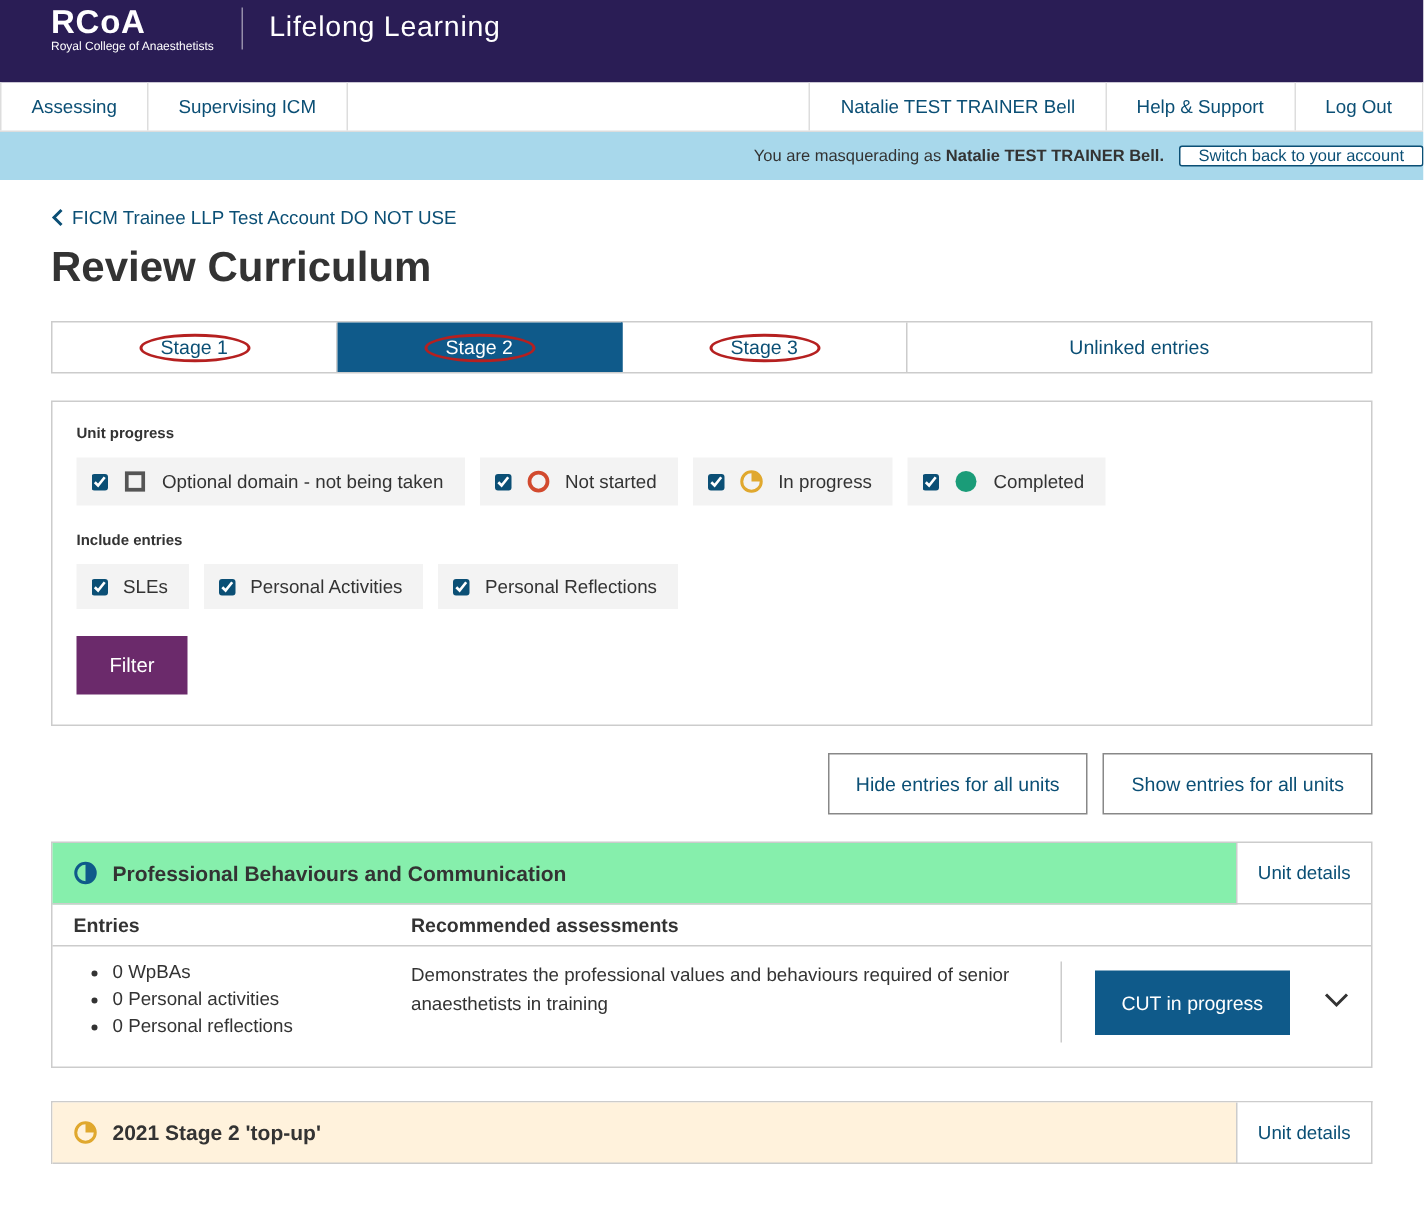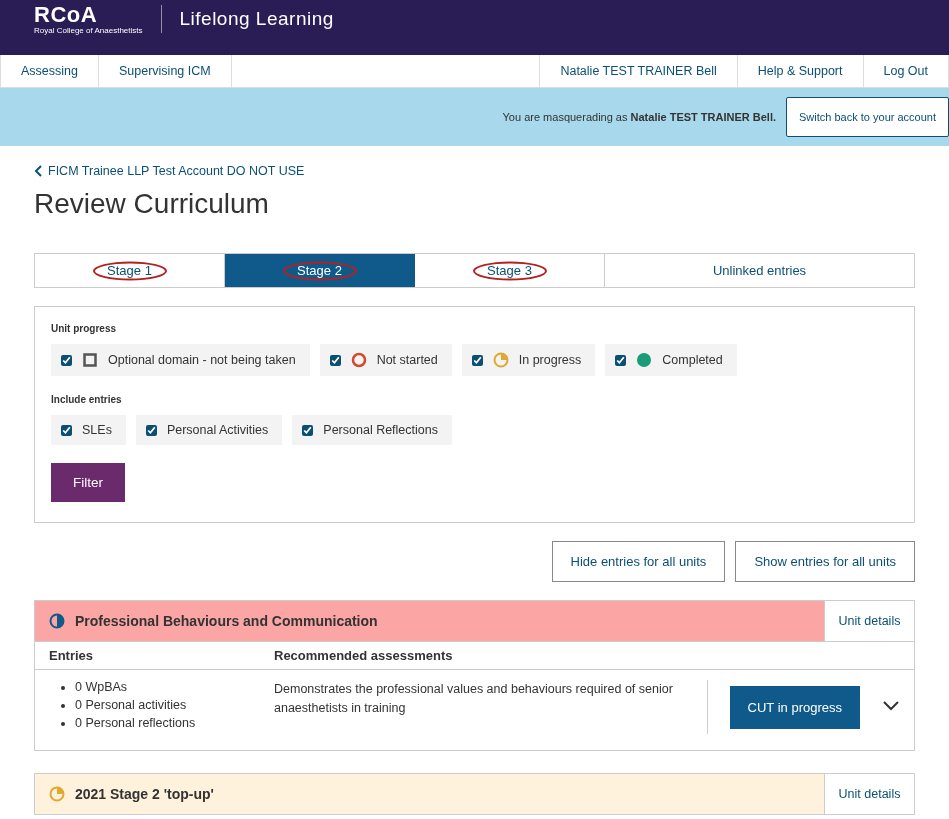--- a/index.html
+++ b/index.html
@@ -15,30 +15,30 @@
   
   
   .navbar { background: #fff; border-bottom: 1px solid #ddd; display: flex; height: 33px; }
   .nav-left { display: flex; }
   .nav-right { margin-left: auto; display: flex; }
   .nav-item { padding: 0 20px; display: flex; align-items: center; font-size: 12.5px; color: #0b4f75; border-right: 1px solid #ddd; cursor: pointer; }
   .nav-item:first-child { border-left: 1px solid #ddd; }
   
   
   .masq-bar { background: #a8d8eb; display: flex; justify-content: flex-end; align-items: center; padding: 9px 0; gap: 10px; font-size: 11px; color: #333; }
-  .masq-btn { background: #fff; border: 1px solid #0b4f75; color: #0b4f75; padding: 13px 12px; font-size: 11px; cursor: pointer; border-radius: 2px; }
+  .masq-btn { background: #fff; border: 1px solid #0b4f75; color: #0b4f75; padding: 0 12px; font-size: 11px; cursor: pointer; border-radius: 2px; }
   
   
   .content { padding: 18px 34px 0 34px; }
   
   
   .breadcrumb { display: flex; align-items: center; color: #0b4f75; font-size: 12.5px; margin-bottom: 10px; cursor: pointer; }
   .breadcrumb svg { margin-right: 4px; }
   
-  h1.page-title { font-size: 28px; font-weight: normal; margin-bottom: 33px; }
+  h1.page-title { font-size: 28px; font-weight: bold; margin-bottom: 20px; }
   
   
   .stage-tabs { display: flex; border: 1px solid #ccc; margin-bottom: 18px; position: relative; }
   .stage-tab { flex: 0 0 190px; text-align: center; padding: 9px 0; font-size: 13px; color: #0b4f75; border-right: 1px solid #ccc; cursor: pointer; position: relative; }
   .stage-tab.active { background: #0f5a8a; color: #fff; border-color: #0f5a8a; }
   .stage-tab.unlinked { flex: 1; border-right: none; }
   .red-oval { position: absolute; left: 50%; top: 50%; transform: translate(-50%,-50%); width: 74px; height: 19px; border: 2px solid #b52020; border-radius: 50%; pointer-events: none; }
   
   
   .filter-panel { border: 1px solid #ccc; padding: 16px 16px 20px 16px; margin-bottom: 18px; }
@@ -49,21 +49,21 @@
   .status-ico { width: 16px; height: 16px; display: inline-flex; align-items: center; justify-content: center; }
   .filter-btn { background: #6b2a6b; color: #fff; border: none; padding: 12px 22px; font-size: 13.5px; cursor: pointer; }
   
   
   .action-row { display: flex; justify-content: flex-end; gap: 10px; margin-bottom: 18px; }
   .outline-btn { background: #fff; border: 1px solid #888; color: #0b4f75; padding: 12px 18px; font-size: 13px; cursor: pointer; }
   
   
   .unit-section { border: 1px solid #ccc; margin-bottom: 22px; }
   .unit-head { display: flex; align-items: stretch; }
-  .unit-head-main { flex: 1; display: flex; align-items: center; gap: 10px; padding: 12px 14px; background: #fca5a5; font-weight: bold; font-size: 14px; border-bottom: 1px solid #ccc; }
+  .unit-head-main { flex: 1; display: flex; align-items: center; gap: 10px; padding: 12px 14px; background: #86efac; font-weight: bold; font-size: 14px; border-bottom: 1px solid #ccc; }
   .unit-head-main.variant { background: #fff2dc; }
   .unit-details-btn { width: 90px; border-left: 1px solid #ccc; border-bottom: 1px solid #ccc; display: flex; align-items: center; justify-content: center; color: #0b4f75; font-size: 12.5px; cursor: pointer; background: #fff; }
   
   .unit-cols { display: flex; padding: 6px 14px; border-bottom: 1px solid #ccc; }
   .col-entries { width: 225px; font-weight: bold; font-size: 13px; }
   .col-recs { flex: 1; font-weight: bold; font-size: 13px; }
   
   .unit-body { display: flex; padding: 10px 14px 16px 14px; align-items: flex-start; }
   .body-entries { width: 225px; }
   .body-entries ul { list-style: disc; margin-left: 26px; font-size: 12.5px; }

